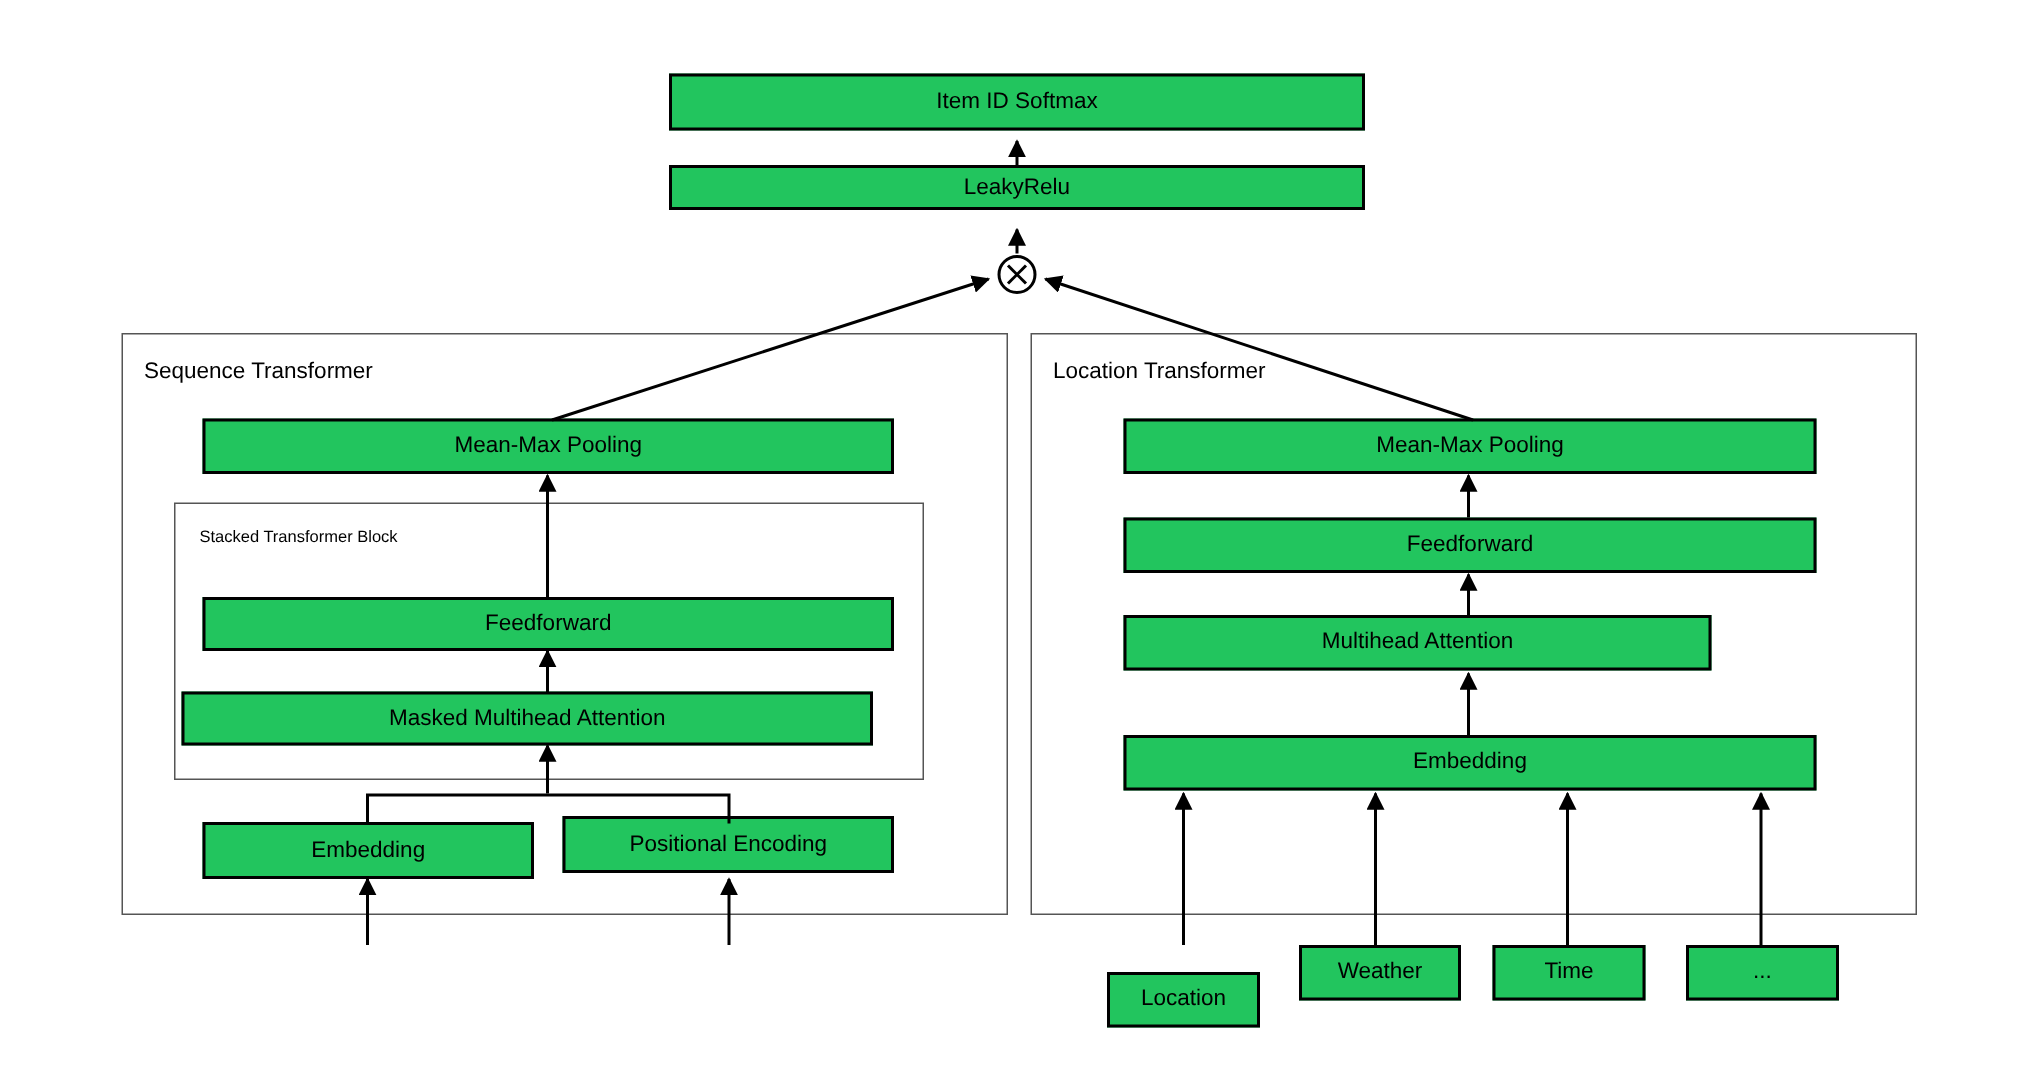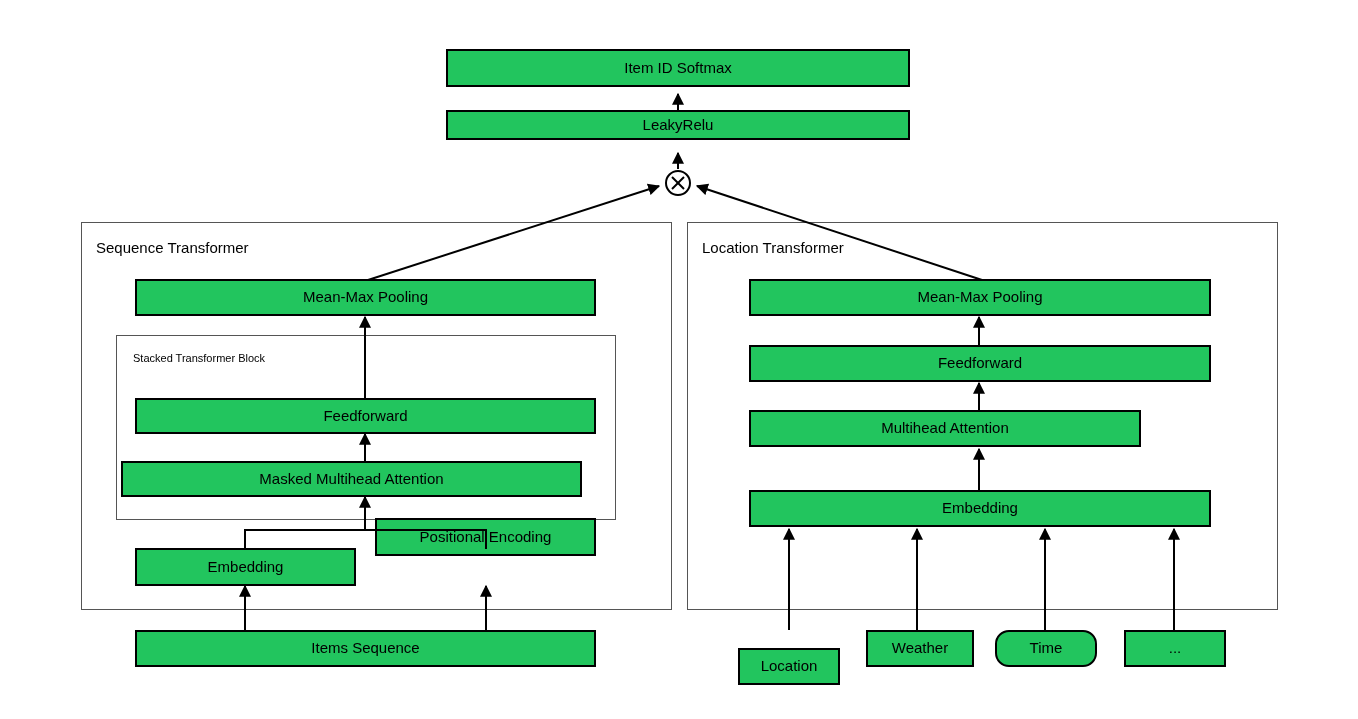--- a/index.html
+++ b/index.html
@@ -140,27 +140,26 @@
     </svg>
   </div>
 
   <div class="node" style="left:446px; top:49px; width:464px; height:38px;">Item ID Softmax</div>
   <div class="node" style="left:446px; top:110px; width:464px; height:30px;">LeakyRelu</div>
 
   <div class="node" style="left:135px; top:279px; width:461px; height:37px;">Mean-Max Pooling</div>
   <div class="node" style="left:135px; top:398px; width:461px; height:36px;">Feedforward</div>
   <div class="node" style="left:121px; top:461px; width:461px; height:36px;">Masked Multihead Attention</div>
   <div class="node" style="left:135px; top:548px; width:221px; height:38px;">Embedding</div>
-  <div class="node" style="left:375px; top:518px; width:221px; height:38px;">Positional Encoding</div>
+  <div class="node" style="left:375px; top:544px; width:221px; height:38px;">Positional Encoding</div>
 
   <div class="node" style="left:749px; top:279px; width:462px; height:37px;">Mean-Max Pooling</div>
   <div class="node" style="left:749px; top:345px; width:462px; height:37px;">Feedforward</div>
   <div class="node" style="left:749px; top:410px; width:392px; height:37px;">Multihead Attention</div>
   <div class="node" style="left:749px; top:490px; width:462px; height:37px;">Embedding</div>
 
-  <div class="node" style="left:135px; top:630px; width:461px; height:37px;">Items Sequence</div>
 
   <div class="node" style="left:738px; top:630px; width:102px; height:37px;margin-top:18px;">Location</div>
   <div class="node" style="left:866px; top:630px; width:108px; height:37px;">Weather</div>
-  <div class="node" style="left:995px; top:630px; width:102px; height:37px;border-radius:14px;">Time</div>
+  <div class="node" style="left:995px; top:630px; width:102px; height:37px;">Time</div>
   <div class="node" style="left:1124px; top:630px; width:102px; height:37px;">...</div>
 
 </div>
 
 </body></html>

